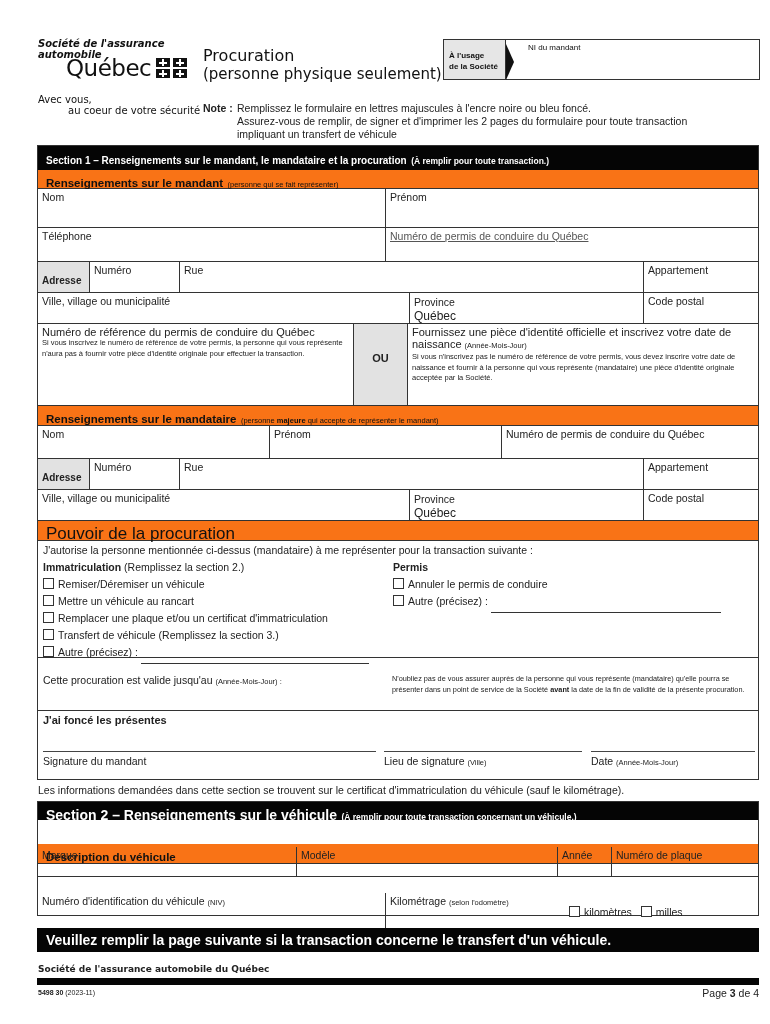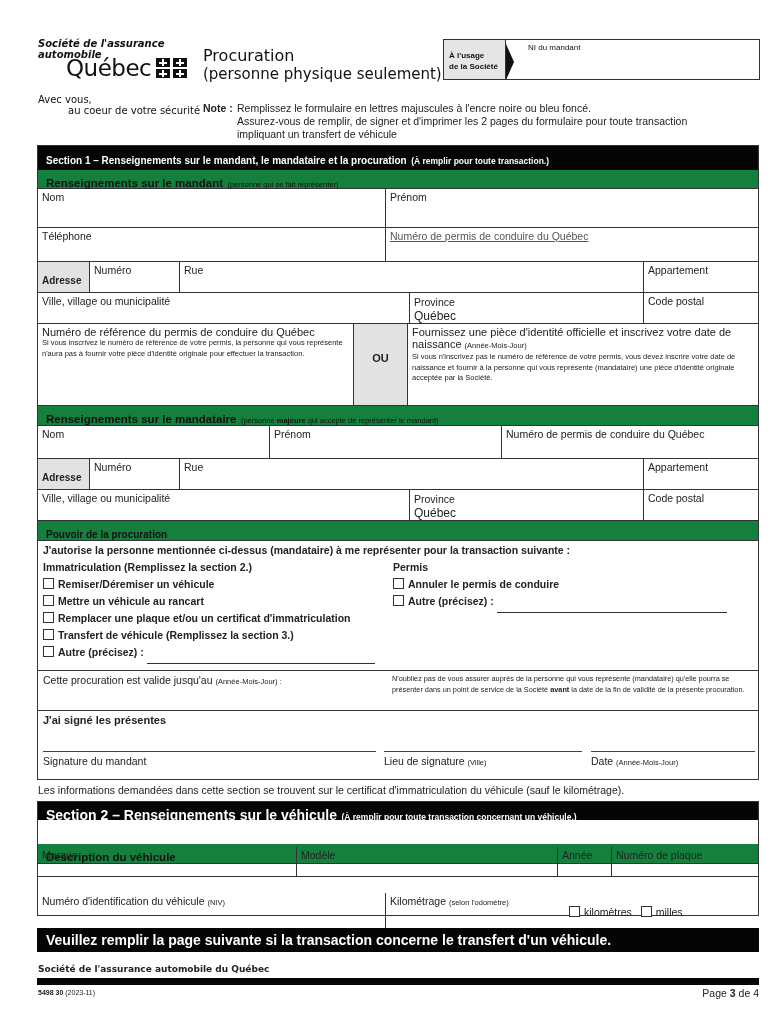--- a/index.html
+++ b/index.html
@@ -21,21 +21,21 @@
   .usage-box { border: 1px solid #333; display: flex; }
   .usage-left { width: 62px; background: #e6e6e6; font-size: 8px; font-weight: bold; padding: 10px 4px 0 5px; line-height: 11px; position: relative; border-right: 1px solid #333; }
   .usage-arrow { position: absolute; right: -9px; top: 4px; width: 0; height: 0; border-top: 18px solid transparent; border-bottom: 18px solid transparent; border-left: 8px solid #111; }
   .usage-right { flex: 1; font-size: 8px; padding: 3px 0 0 22px; }
 
   .note { font-size: 10.5px; line-height: 13px; color: #222; }
 
   
   .frame { border: 1.5px solid #333; }
   .black-bar { background: #050505; color: #fff; }
-  .grey-bar { background: #15803d; border-bottom: 1.5px solid #333; }
+  .grey-bar { background: #f97316; border-bottom: 1.5px solid #333; }
   .cell { position: absolute; border-right: 1.5px solid #333; font-size: 10.5px; padding: 2px 4px; color: #222; }
   .row { position: absolute; left: 0; right: 0; border-bottom: 1.5px solid #333; }
   .lbl { font-size: 10.5px; color: #222; }
   .small { font-size: 7.5px; }
   .grey-cell { background: #e2e2e2; }
   .cb { display: inline-block; width: 11px; height: 11px; border: 1px solid #333; vertical-align: -1px; margin-right: 4px; background:#fff; }
   .check-line { font-size: 10.5px; line-height: 17px; color:#222; white-space: nowrap; }
   .uline { display: inline-block; border-bottom: 1px solid #333; vertical-align: -2px; }
   .sig-line { position: absolute; border-top: 1.5px solid #444; }
   .link { text-decoration: underline; color: #555; }
@@ -155,24 +155,24 @@
   <div class="row" style="top:344px;height:31px;">
     <div class="cell" style="left:0;top:0;width:372px;height:100%;"><span>Ville, village ou municipalité</span></div>
     <div class="cell" style="left:372px;top:0;width:234px;height:100%;line-height:14px;">
       <div>Province</div>
       <div style="font-size:12px;">Québec</div>
     </div>
     <div class="cell" style="left:606px;top:0;right:0;height:100%;border-right:none;"><span>Code postal</span></div>
   </div>
 
   <div class="abs grey-bar" style="left:0;top:375px;right:0;height:20px;padding:3px 8px;">
-    <span style="font-size:10px;font-weight:bold;">Pouvoir de la procuration</span>
-  </div>
-
-  <div class="row" style="top:395px;height:130px;font-weight:bold;">
+    <span style="font-size:17px;font-weight:normal;">Pouvoir de la procuration</span>
+  </div>
+
+  <div class="row" style="top:395px;height:117px;">
     <div class="abs" style="left:5px;top:3px;font-size:10.5px;color:#222;">J'autorise la personne mentionnée ci-dessus (mandataire) à me représenter pour la transaction suivante :</div>
     <div class="abs" style="left:5px;top:18px;">
       <div class="check-line"><b>Immatriculation</b><span> (Remplissez la section 2.)</span></div>
       <div class="check-line"><span class="cb"></span><span>Remiser/Déremiser un véhicule</span></div>
       <div class="check-line"><span class="cb"></span><span>Mettre un véhicule au rancart</span></div>
       <div class="check-line"><span class="cb"></span><span>Remplacer une plaque et/ou un certificat d'immatriculation</span></div>
       <div class="check-line"><span class="cb"></span><span>Transfert de véhicule (Remplissez la section 3.)</span></div>
       <div class="check-line"><span class="cb"></span><span>Autre (précisez) :</span> <span class="uline" style="width:228px;">&nbsp;</span></div>
     </div>
     <div class="abs" style="left:355px;top:18px;">
@@ -185,21 +185,21 @@
   <div class="row" style="top:525px;height:40px;">
     <div class="abs" style="left:5px;top:3px;font-size:10.5px;color:#222;">
       <span>Cette procuration est valide jusqu'au</span>
       <span class="small">(Année-Mois-Jour) :</span>
     </div>
     <div class="abs" style="left:354px;top:3px;width:362px;font-size:7.3px;line-height:10.5px;color:#222;">
       <span>N'oubliez pas de vous assurer auprès de la personne qui vous représente (mandataire) qu'elle pourra se présenter dans un point de service de la Société </span><b>avant</b><span> la date de la fin de validité de la présente procuration.</span>
     </div>
   </div>
 
-  <div class="abs" style="left:5px;top:568px;font-size:11px;font-weight:bold;color:#222;">J'ai signé les présentes</div>
+  <div class="abs" style="left:5px;top:568px;font-size:11px;font-weight:bold;color:#222;">J'ai foncé les présentes</div>
   <div class="sig-line" style="left:5px;top:605px;width:333px;"></div>
   <div class="sig-line" style="left:346px;top:605px;width:198px;"></div>
   <div class="sig-line" style="left:553px;top:605px;width:164px;"></div>
   <div class="abs lbl" style="left:5px;top:609px;">Signature du mandant</div>
   <div class="abs lbl" style="left:346px;top:609px;"><span>Lieu de signature</span> <span class="small">(Ville)</span></div>
   <div class="abs lbl" style="left:553px;top:609px;"><span>Date</span> <span class="small">(Année-Mois-Jour)</span></div>
 </div>
 
 <div class="abs" style="left:38px;top:784px;font-size:10.5px;color:#222;">Les informations demandées dans cette section se trouvent sur le certificat d'immatriculation du véhicule (sauf le kilométrage).</div>
 

